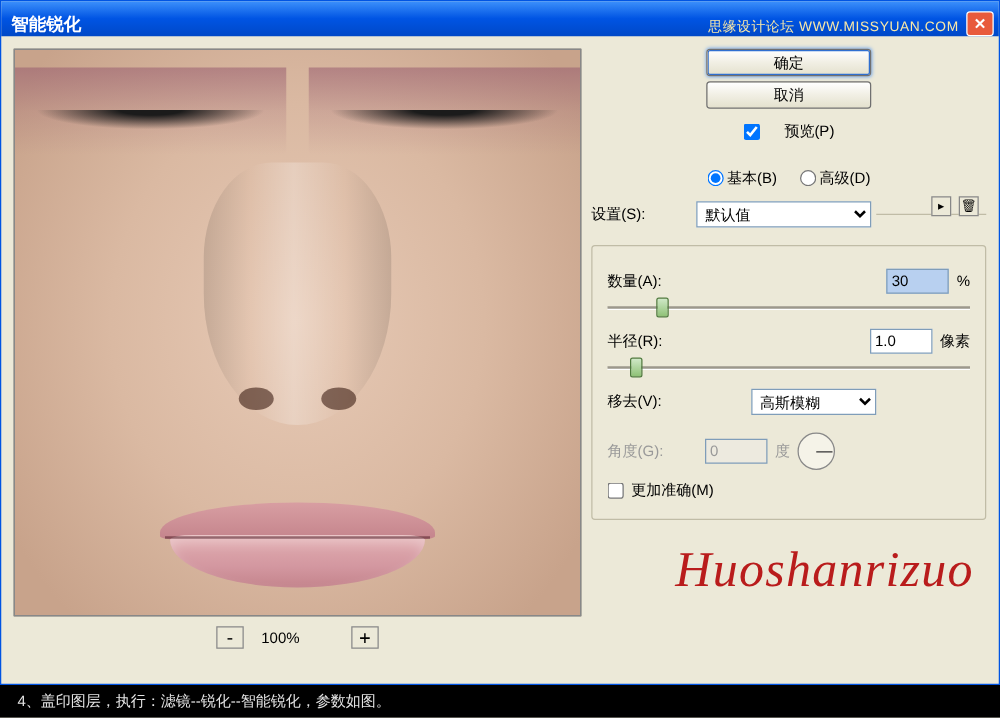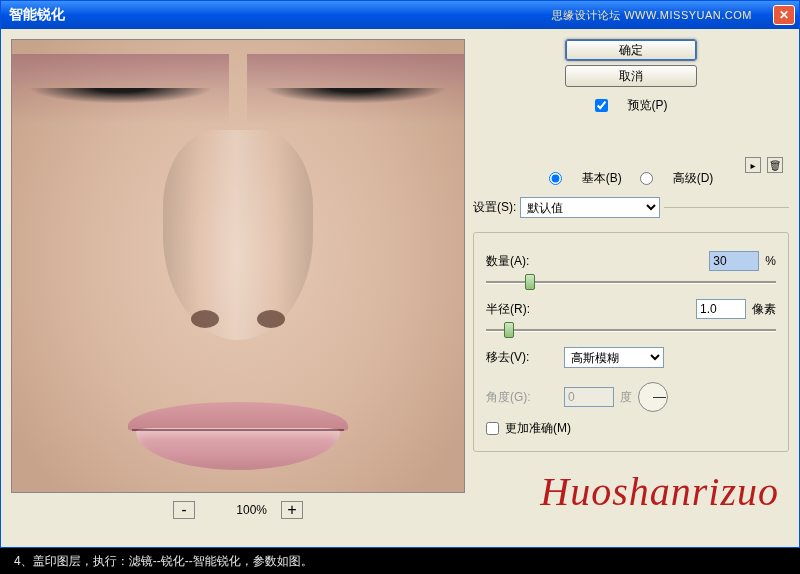--- a/index.html
+++ b/index.html
@@ -1,18 +1,18 @@
 <!DOCTYPE html>
 <html><head>
 <meta charset="utf-8">
 <style>
 * { margin: 0; padding: 0; box-sizing: border-box; font-family: "Microsoft YaHei", SimSun, Arial, sans-serif; font-size: 12px; }
 body { background: #000; width: 800px; height: 574px; position: relative; }
 .dialog { width: 800px; height: 548px; background: #ece9d8; border: 1px solid #0054e3; }
-.titlebar { height: 28px; background: linear-gradient(180deg, #3c90fb 0%, #0054e3 50%, #0048c7 100%); display: flex; align-items: center; padding: 0 4px 0 8px; gap: 15px; }
+.titlebar { height: 28px; background: linear-gradient(180deg, #3c90fb 0%, #0054e3 50%, #0048c7 100%); display: flex; align-items: flex-end; padding: 0 4px 0 8px; }
 .title-text { color: #fff; font-weight: bold; font-size: 14px; flex: 1; }
 .watermark-hdr { color: #f8e8a8; font-size: 11px; margin-right: 6px; letter-spacing: .5px; }
 .btn-close { width: 22px; height: 20px; background: #e85a3c; border: 1px solid #fff; border-radius: 3px; color: #fff; display: flex; align-items: center; justify-content: center; font-weight: bold; cursor: pointer; }
 .body { display: flex; padding: 10px; gap: 8px; height: calc(100% - 28px); }
 .preview-col { display: flex; flex-direction: column; align-items: center; }
 .preview-frame { width: 454px; height: 454px; border: 1px solid #888; background: #2b2b2b; position: relative; overflow: hidden; box-shadow: inset 1px 1px 0 #fff, inset -1px -1px 0 #555; }
 .face { position: absolute; inset: 0; }
 .skin { position: absolute; inset: 0; background: radial-gradient(ellipse 60% 70% at 50% 48%, #e7cab6 0%, #dab9a2 55%, #c8a38b 100%); }
 .eye-l, .eye-r { position: absolute; top: 14px; width: 48%; height: 70px; }
 .eye-l { left: 0; background: linear-gradient(180deg, rgba(150,90,110,.55) 0%, rgba(150,90,110,.2) 50%, transparent 100%); }
@@ -22,35 +22,35 @@
 .lash-r { right: 1%; background: radial-gradient(ellipse 80% 100% at 50% 0%, #1b1b1b 0%, #1b1b1b 15%, transparent 55%); }
 .nose { position: absolute; left: 50%; top: 90px; width: 150px; height: 210px; transform: translateX(-50%); background: linear-gradient(90deg, rgba(0,0,0,.12) 0%, transparent 25%, rgba(255,255,255,.25) 48%, transparent 75%, rgba(0,0,0,.12) 100%); border-radius: 40% 40% 55% 55%; }
 .nostril { position: absolute; bottom: 12px; width: 28px; height: 18px; background: rgba(60,30,20,.6); border-radius: 50%; }
 .nostril.left { left: 28px; } .nostril.right { right: 28px; }
 .lips { position: absolute; left: 50%; bottom: 22px; transform: translateX(-50%); width: 220px; height: 72px; }
 .lip-top { position: absolute; top: 4px; left: 0; right: 0; height: 30px; background: linear-gradient(180deg, #d89ea2 0%, #c4848c 100%); border-radius: 50% 50% 10% 10% / 80% 80% 10% 10%; }
 .lip-bot { position: absolute; bottom: 0; left: 8px; right: 8px; height: 42px; background: linear-gradient(180deg, #e2adb0 0%, #d397a0 60%, #c4848c 100%); border-radius: 10% 10% 55% 55% / 10% 10% 100% 100%; box-shadow: inset 0 6px 10px rgba(255,255,255,.35); }
 .lip-line { position: absolute; top: 31px; left: 4px; right: 4px; height: 2px; background: rgba(80,30,40,.55); }
 .zoom-row { display: flex; align-items: center; gap: 14px; margin-top: 8px; }
 .zoom-btn { width: 22px; height: 18px; border: 1px solid #888; background: #ece9d8; display: flex; align-items: center; justify-content: center; font-size: 15px; font-family: monospace; cursor: pointer; }
-.zoom-val { min-width: 58px; text-align: right; }
+.zoom-val { min-width: 58px; text-align: left; }
 
 .right-col { flex: 1; display: flex; flex-direction: column; gap: 6px; position: relative; }
 .btn-row { display: flex; flex-direction: column; gap: 4px; align-items: center; }
 .win-btn { width: 132px; height: 22px; border: 1px solid #707070; border-radius: 3px; background: linear-gradient(180deg,#fff 0%,#f1efe4 50%,#e4e1ce 100%); cursor: pointer; display:flex; align-items:center; justify-content:center; }
 .win-btn.default { box-shadow: 0 0 0 1px #2f6fd0 inset, 0 0 3px #6aa3ef; }
 .chk-row { display: flex; align-items: center; gap: 20px; justify-content:center; margin: 4px 0 14px; }
 .radio-row { display: flex; gap: 18px; align-items: center; justify-content:center; margin-bottom:4px; }
-.radio-row label { display:flex; align-items:center; gap:20px;margin-top:36px; }
+.radio-row label { display:flex; align-items:center; gap:3px; }
 input[type=checkbox], input[type=radio] { width:13px; height:13px; }
 .fieldset { border: 1px solid #c0bca6; border-radius: 3px; padding: 10px 12px 12px; position: relative; }
 .row { display:flex; align-items:center; gap:6px; margin: 8px 0 2px; }
 .lbl { display:inline-block; }
 .inp { width: 50px; height: 20px; border: 1px solid #7f9db9; padding:1px 3px; text-align:left; }
-.sel { height: 21px; border: 1px solid #7f9db9; background:#fff; padding:1px 2px; }
+.sel { height: 21px; border: 1px solid #7f9db9; background:#fff; padding:1px 2px;margin-left:37px; }
 .slider { position:relative; height:18px; margin: 2px 0 8px; }
 .track { position:absolute; top:8px; left:0; right:0; height:2px; background:#9c988c; box-shadow: 0 1px 0 #fff; }
 .thumb { position:absolute; top:1px; width:10px; height:16px; background: linear-gradient(180deg,#cfe8c7,#8fc176); border:1px solid #4e7a3d; border-radius:2px; transform:translateX(-50%); }
 .angle { display:flex; align-items:center; gap:6px; }
 .dial { width:30px; height:30px; border:1px solid #888; border-radius:50%; position:relative; background:#f5f3e8; }
 .dial::after { content:""; position:absolute; top:50%; left:50%; width:13px; height:1px; background:#333; transform-origin:left center; }
 .disabled { color:#999; }
 .icons-top { position:absolute; top:118px; right:6px; display:flex; gap:6px; }
 .mini-ic { width:16px; height:16px; border:1px solid #888; background:#ece9d8; display:flex; align-items:center; justify-content:center; cursor:pointer; font-size:10px; }
 .sig { font-family: "Brush Script MT", cursive; font-size: 40px; font-style: italic; color: #b91c1c; text-align:right; margin-top:10px; padding-right:10px; letter-spacing:1px; }

